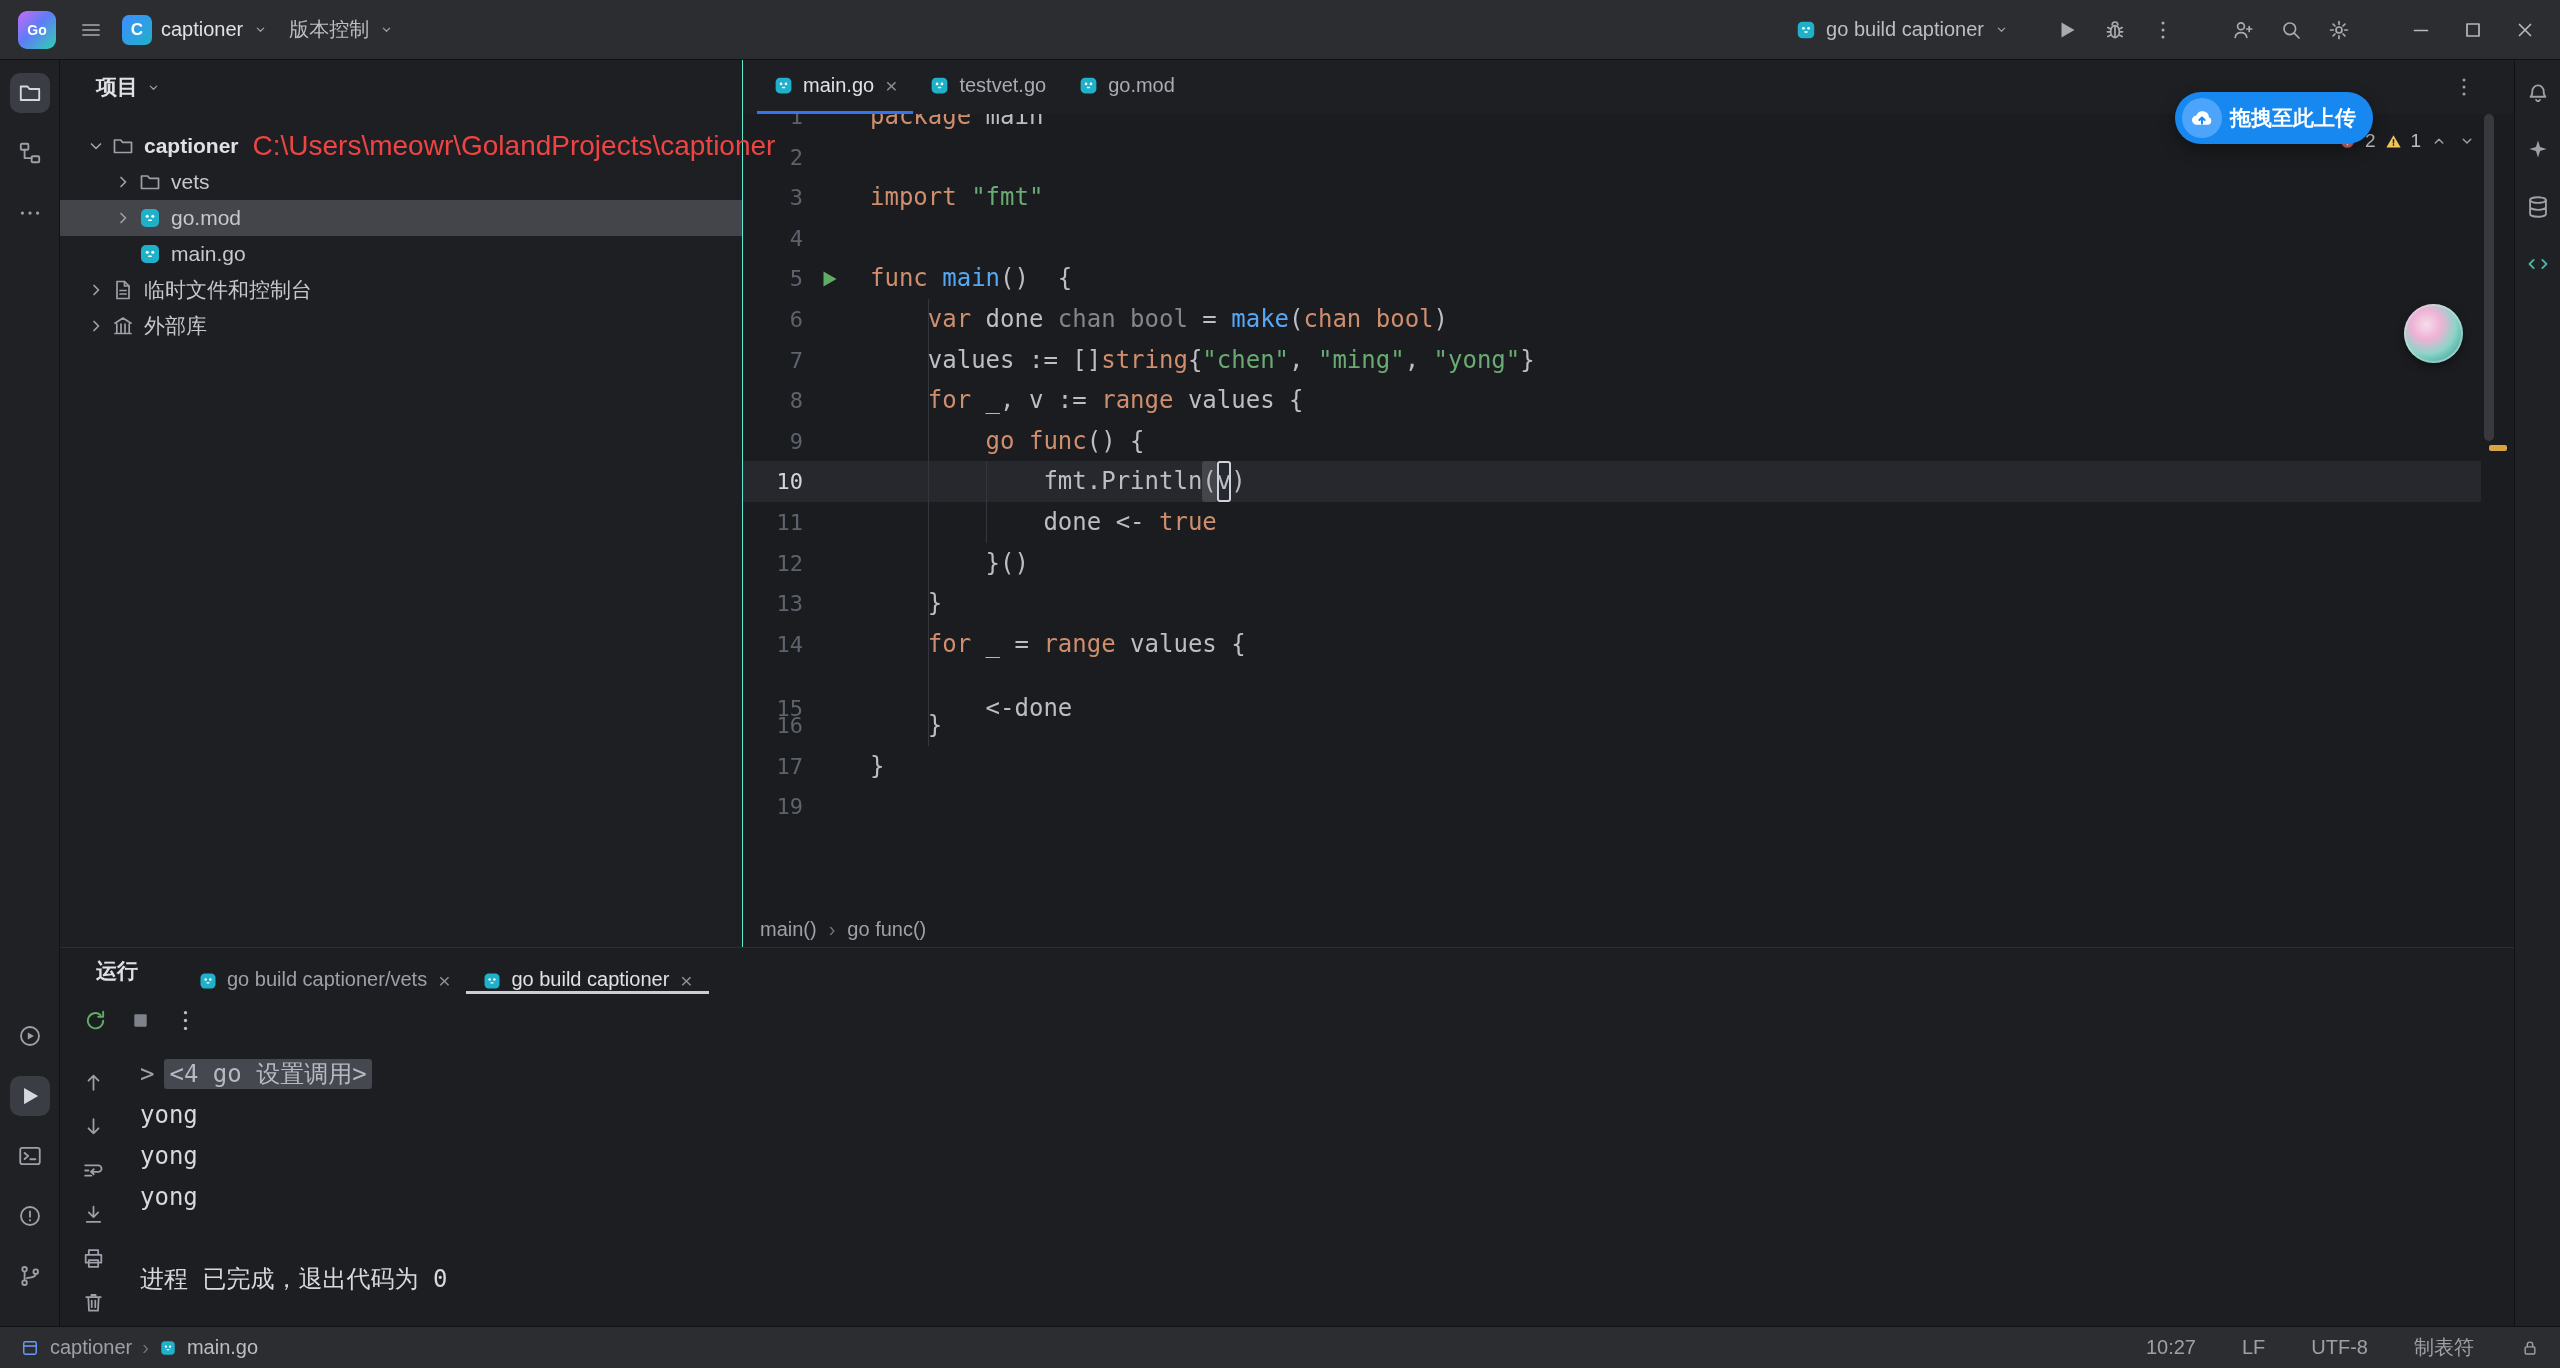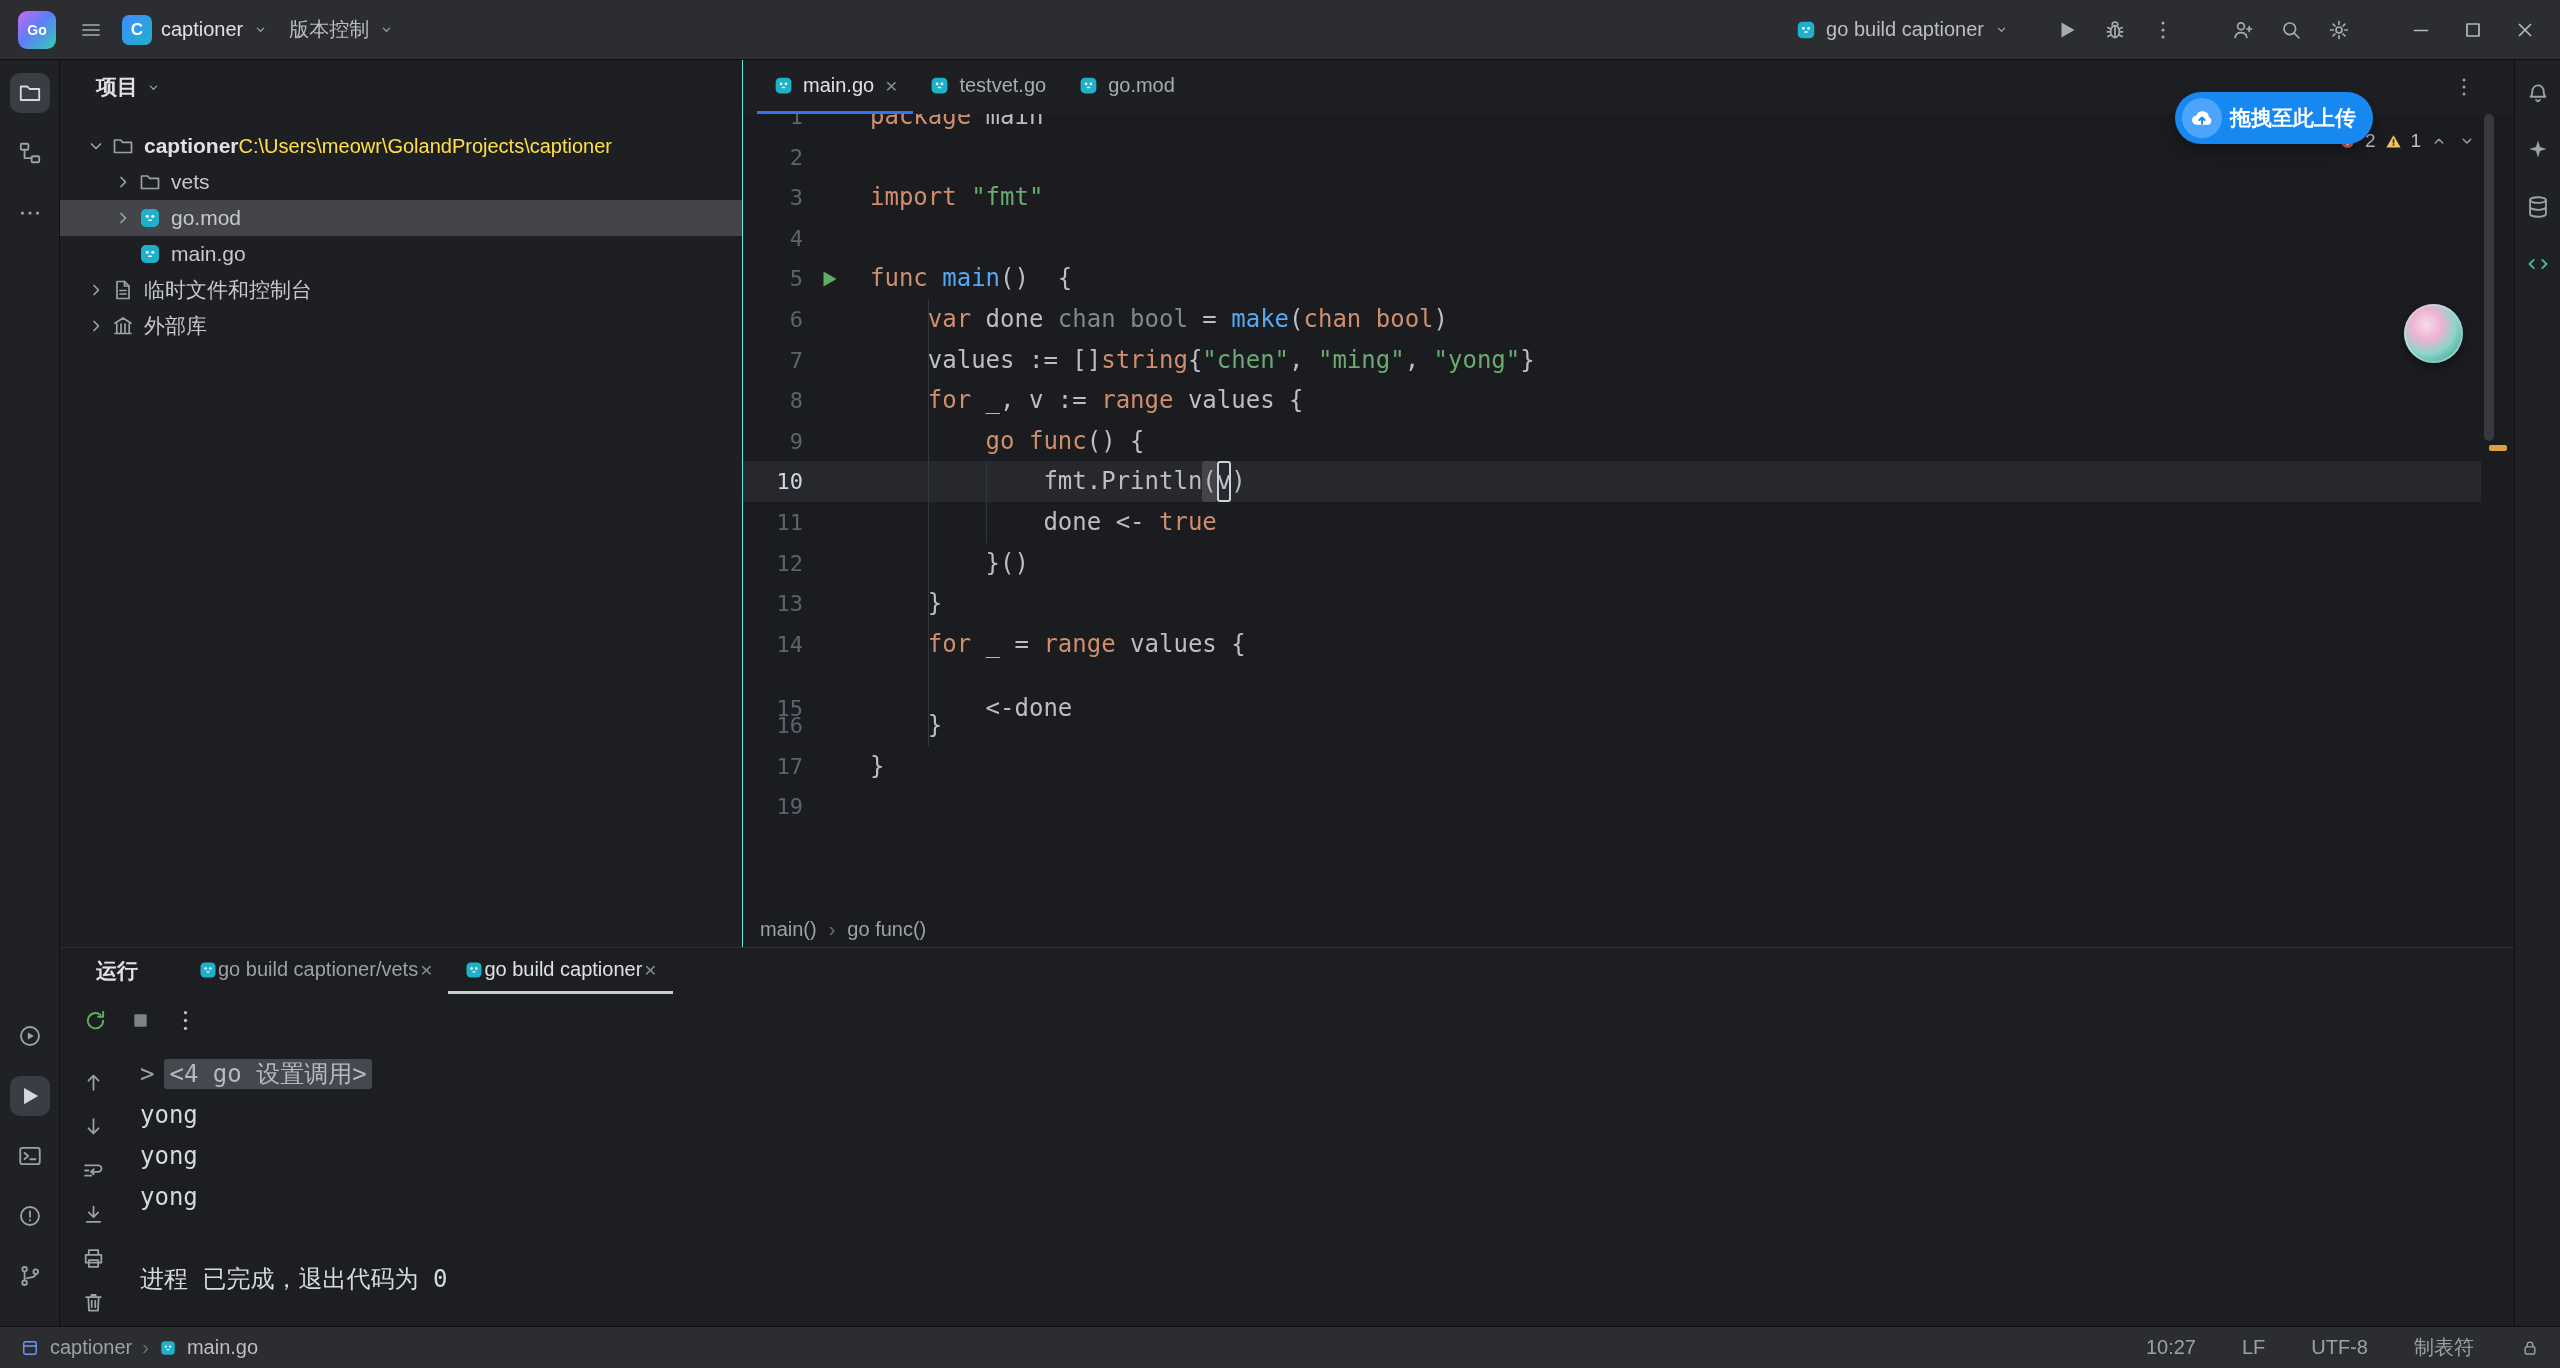--- a/index.html
+++ b/index.html
@@ -47,21 +47,21 @@
                  border-right:1px solid #5eead4;z-index:2}
   #project-header{height:54px;display:flex;align-items:center;padding-left:36px;gap:7px;
                   color:#dfe1e5;font-size:21px;font-weight:600}
   #tree{padding-top:14px}
   .tree-row{height:36px;display:flex;align-items:center;font-size:21px;color:#c6c8cd;white-space:nowrap}
   .tree-row.selected{background:#43454a}
   .tree-chev{width:24px;height:24px;color:#9da0a8}
   .tree-sp{width:24px;height:24px}
   .tree-ic{width:24px;height:24px;margin:0 9px 0 3px;color:#9da0a8}
   .tree-label.bold{font-weight:600;color:#dfe1e5}
-  .tree-path{color:#fde047;font-size:20px;margin-left:0}
+  .tree-path{color:#ef4444;font-size:28px;margin-left:14px}
 
   
   #tabbar{position:absolute;left:743px;top:60px;width:1771px;height:54px;background:#1e1f23;
           display:flex;align-items:stretch;padding-left:14px;z-index:2}
   .etab{display:flex;align-items:center;gap:9px;padding:0 16px;font-size:20px;color:#a8abb2;
         border-bottom:3px solid transparent}
   .etab.active{color:#dfe1e5;border-bottom-color:#3574f0}
   .etab .ic{width:21px;height:21px}
   .tab-close{color:#8a8e96;font-size:21px;line-height:1;margin-left:2px}
   #tab-more{position:absolute;right:38px;top:15px;width:24px;height:24px;color:#9da0a8}
@@ -84,21 +84,21 @@
 
   #breadcrumbs{position:absolute;left:743px;top:911px;width:1771px;height:36px;background:#1b1c1f;
                display:flex;align-items:center;gap:12px;padding-left:17px;font-size:20px;color:#9da0a8;z-index:2}
   .bc-sep{color:#6f737a}
 
   
   #run-panel{position:absolute;left:60px;top:947px;width:2454px;height:379px;background:#1d1e21;
              border-top:1px solid #2c2e33;z-index:2}
   #run-header{height:46px;display:flex;align-items:stretch;padding-left:36px}
   #run-title{align-self:center;font-size:21px;font-weight:600;color:#dfe1e5;margin-right:44px}
-  .rtab{display:flex;align-items:center;padding:0 16px;font-size:20px;color:#9da0a8;
+  .rtab{display:flex;align-items:flex-end;gap:9px;padding:0 16px;font-size:20px;color:#9da0a8;
         border-bottom:3px solid transparent;white-space:nowrap}
   .rtab.active{color:#dfe1e5;border-bottom-color:#c9cdd4}
   .rtab .ic{width:20px;height:20px}
   #run-toolbar{height:56px;display:flex;align-items:center;gap:18px;padding-left:22px}
   #run-toolbar .ic{width:27px;height:27px}
   #console{position:absolute;left:0;top:102px;right:0;bottom:0}
   #console-rail{position:absolute;left:0;top:20px;width:66px;display:flex;flex-direction:column;
                 align-items:center;gap:15px;color:#9da0a8}
   #console-rail .ic{width:25px;height:25px}
   #console-out{margin-left:66px;padding:4px 0 0 14px;font-family:"DejaVu Sans Mono","Liberation Mono",monospace;

